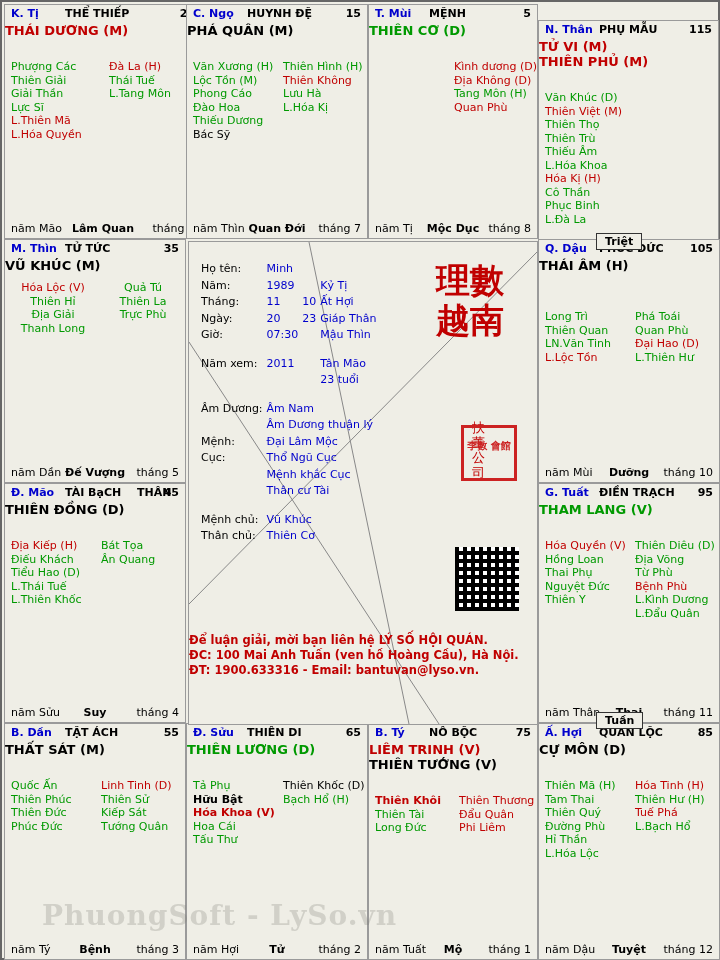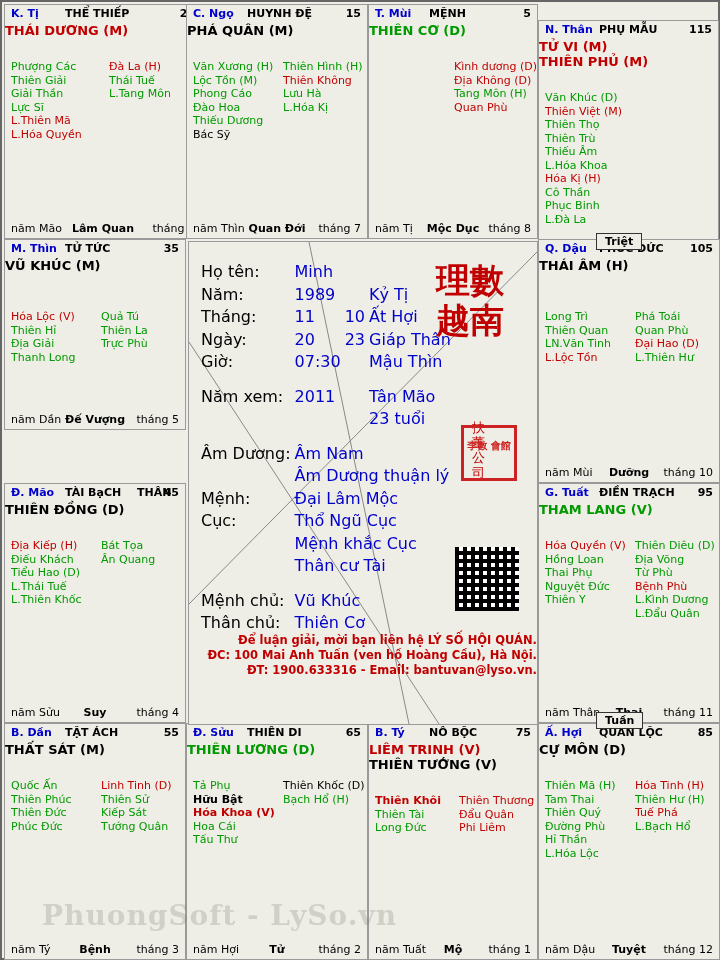--- a/index.html
+++ b/index.html
@@ -62,21 +62,21 @@
   
   .center{
     position:absolute;
     left:186px;top:239px;width:348px;height:482px;
     border:1px solid #9a9a9a;
     background:#efeee6;
     overflow:hidden;
   }
   .info{position:absolute;left:12px;top:20px;font-size:12px;color:#0000cc;}
   .info table{border-collapse:collapse;}
-  .info td{padding:0 4px 3.5px 0;font-size:16px;color:#0000cc;white-space:nowrap;margin-left:44px;}
+  .info td{padding:0 4px 3.5px 0;font-size:11px;color:#0000cc;white-space:nowrap;margin-left:44px;}
   .info td.lbl{color:#000;}
   .calli{
     position:absolute;right:24px;top:18px;
     width:86px;text-align:center;
     color:#c00000;font-family:"DejaVu Serif","Liberation Serif",serif;
     font-size:34px;line-height:40px;font-weight:bold;
   }
   .calli2{
     position:absolute;right:52px;top:178px;
     color:#c00000;font-family:"DejaVu Serif","Liberation Serif",serif;
@@ -93,21 +93,21 @@
   .qr{
     position:absolute;right:18px;top:305px;
     width:64px;height:64px;
     background:
       repeating-linear-gradient(90deg,#000 0 4px,#fff 4px 8px),
       repeating-linear-gradient(0deg,#000 0 4px,#fff 4px 8px);
     background-blend-mode:multiply;
   }
   .contact{
     position:absolute;left:0;bottom:46px;width:100%;
-    text-align:right;color:#c00000;font-size:11.5px;line-height:15px;
+    text-align:left;color:#c00000;font-size:11.5px;line-height:15px;
     font-weight:bold;
   }
   .lines{position:absolute;left:0;top:0;width:348px;height:482px;}
 
   
   .badge{
     position:absolute;
     border:1px solid #333;background:#efeee6;
     font-weight:bold;font-size:11px;
     padding:1px 8px;
@@ -234,28 +234,28 @@
         <div class="green">L.Đà La</div>
       </div>
     </div>
     <div class="foot">
       <span class="l">năm Ngọ</span>
       <span class="c">Trường Sinh</span>
       <span class="r">tháng 9</span>
     </div>
   </div>
 
-  <div class="cell" style="left:2px;top:237px;width:182px;height:191px;">
+  <div class="cell" style="left:2px;top:237px;width:182px;height:244px;">
     <div class="hdr">
       <span class="cung">M. Thìn</span>
       <span class="cname">TỬ TỨC</span>
       <span class="num">35</span>
     </div>
     <div class="chinh"><span class="black">VŨ KHÚC (M)</span></div>
-    <div class="cols" style="top:70px;">
+    <div class="cols" style="top:41px;text-align:center;">
       <div class="col">
         <div class="red">Hóa Lộc (V)</div>
         <div class="green">Thiên Hỉ</div>
         <div class="green">Địa Giải</div>
         <div class="green">Thanh Long</div>
       </div>
       <div class="col">
         <div class="green">Quả Tú</div>
         <div class="green">Thiên La</div>
         <div class="green">Trực Phù</div>

